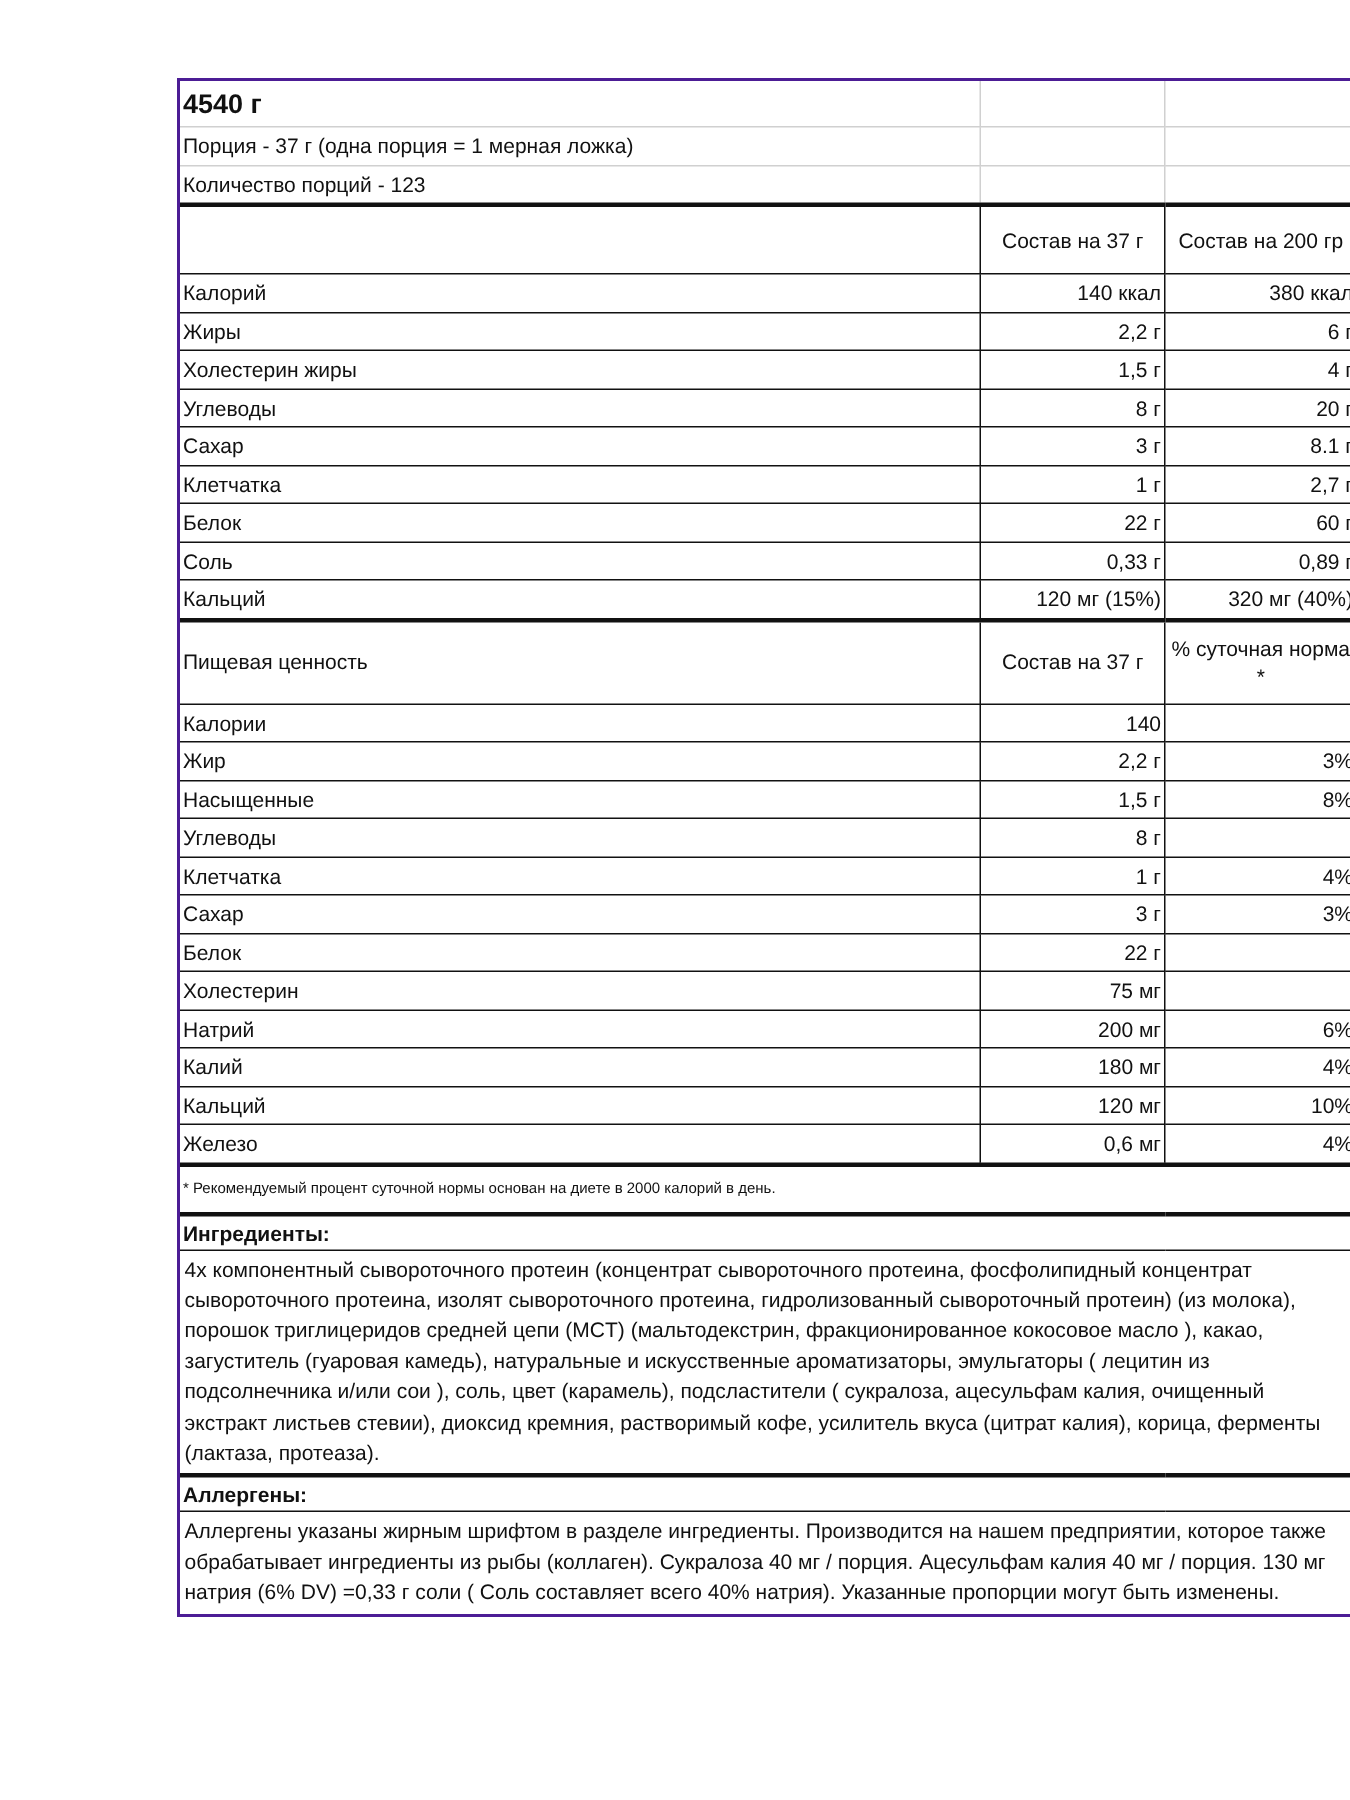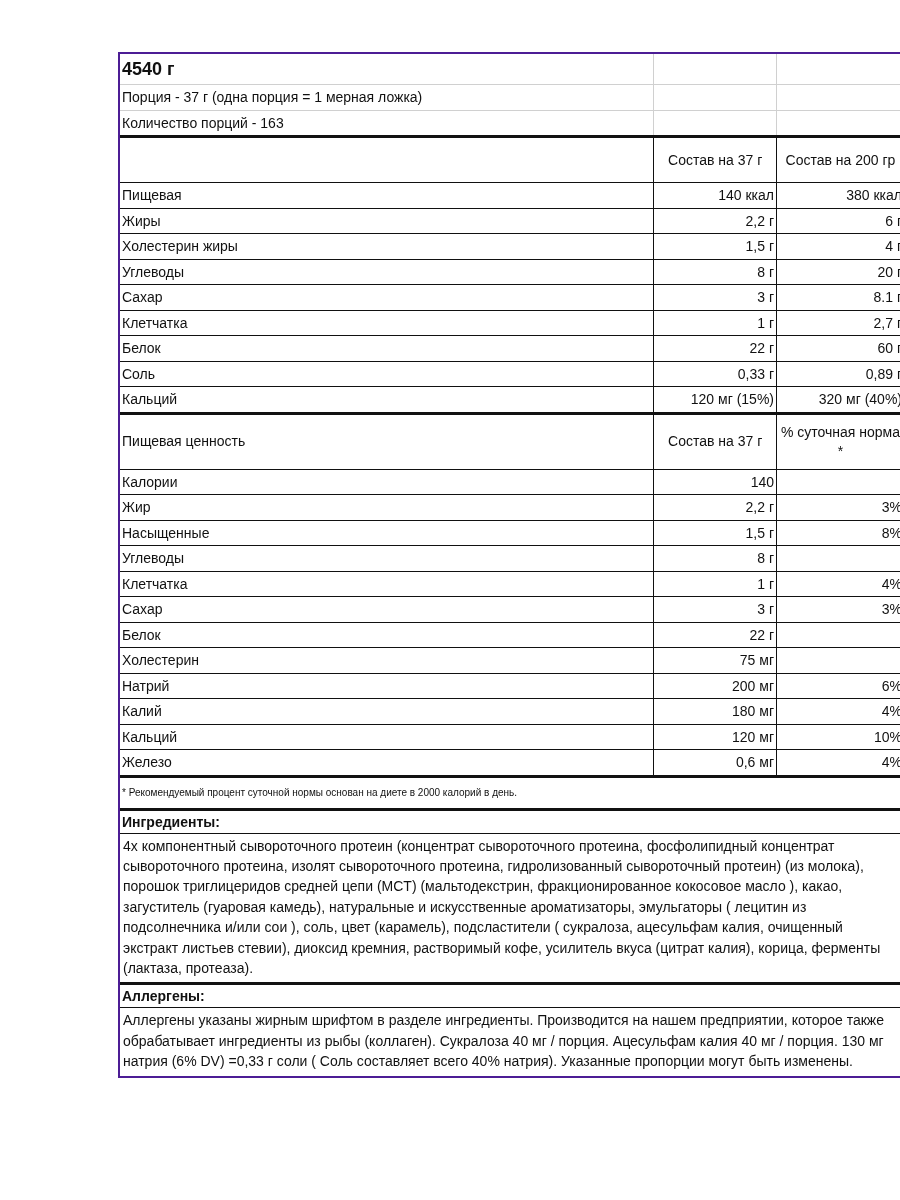--- a/index.html
+++ b/index.html
@@ -41,34 +41,34 @@
         <td>4540 г</td>
           <td></td>
           <td></td>
       </tr>
       <tr class="grid">
         <td>Порция - 37 г (одна порция = 1 мерная ложка)</td>
           <td></td>
           <td></td>
       </tr>
       <tr class="grid">
-        <td>Количество порций - 163</td>
+        <td>Количество порций - 123</td>
           <td></td>
           <td></td>
       </tr>
 
       <tr class="hdr thick-top">
         <td class="left"></td>
         <td>Состав на 37 г</td>
         <td>Состав на 200 гр</td>
       </tr>
     </tbody>
     <tbody class="body-rows" id="composition-body">
         <tr>
-          <td style="white-space: pre;">Пищевая</td>
+          <td style="white-space: pre;">Калорий</td>
           <td class="num">140 ккал</td>
           <td class="num">380 ккал</td>
         </tr>
         <tr>
           <td style="white-space: pre;">Жиры</td>
           <td class="num">2,2 г</td>
           <td class="num">6 г</td>
         </tr>
         <tr>
           <td style="white-space: pre;">Холестерин жиры</td>

